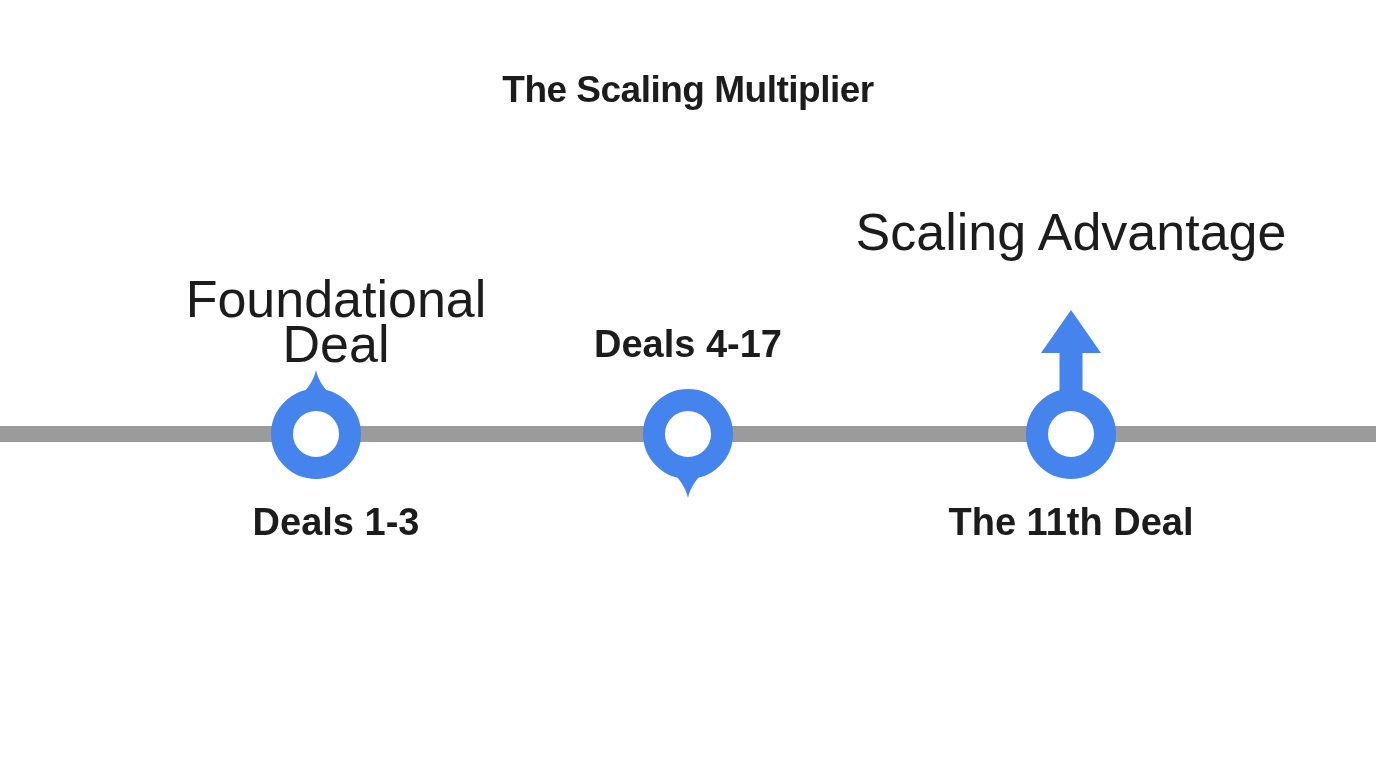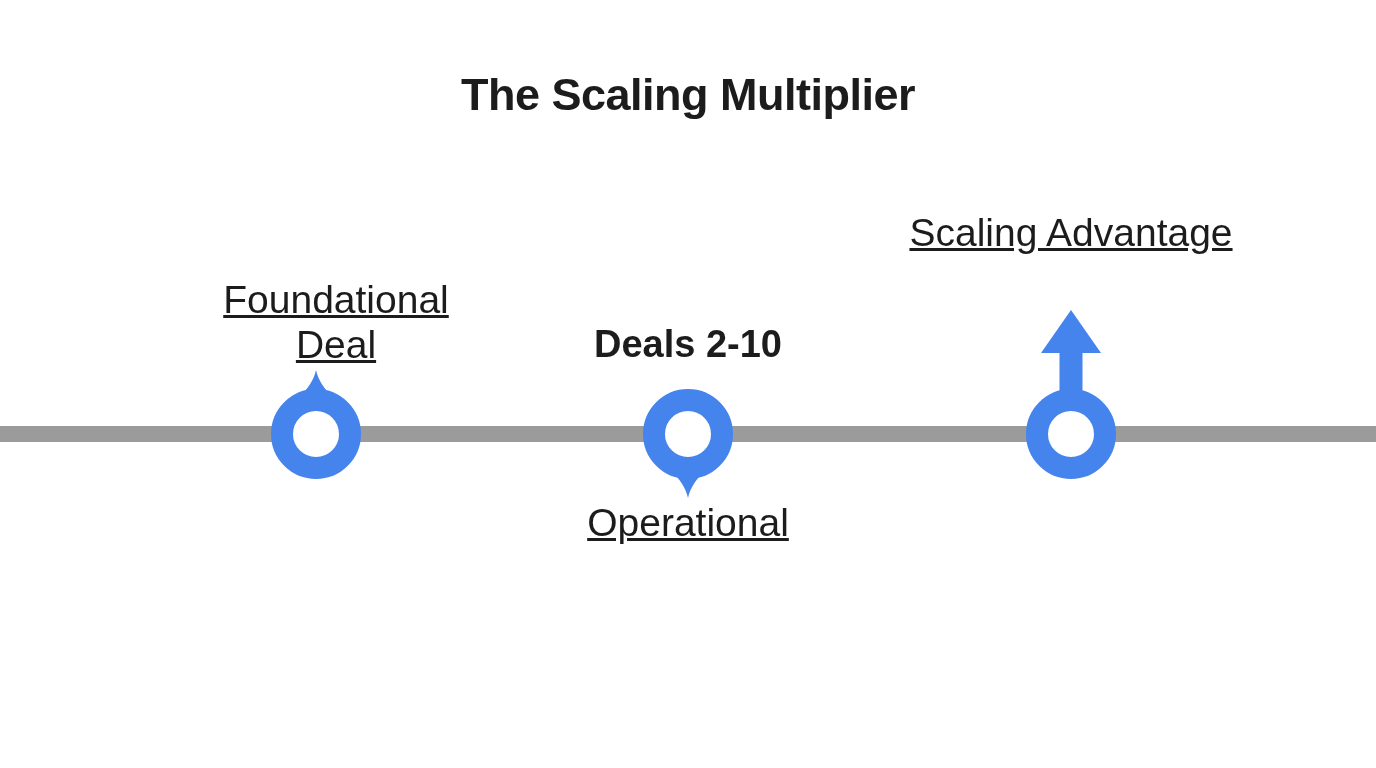--- a/index.html
+++ b/index.html
@@ -16,45 +16,44 @@
     font-family: "Liberation Sans", sans-serif;
     color: #1c1c1c;
   }
   .title {
     position: absolute;
     top: 68px;
     left: 0;
     width: 100%;
     margin: 0;
     text-align: center;
-    font-size: 45px;
+    font-size: 37px;
     line-height: 1.2;
     font-weight: 700;
     letter-spacing: -0.5px;
     color: #1c1c1c;
   }
   .timeline-line {
     position: absolute;
     top: 426px;
     left: 0;
     width: 100%;
     height: 16px;
     background: #9b9b9b;
   }
   .label {
     position: absolute;
     text-align: center;
     transform: translateX(-50%);
     white-space: nowrap;
   }
   .label.regular {
-    font-size: 39px;
+    font-size: 52px;
     line-height: 45px;
     font-weight: 400;
-    text-decoration: underline;
   }
   .label.bold {
     font-size: 38px;
     line-height: 44px;
     font-weight: 700;
   }
   .marker {
     position: absolute;
     display: block;
   }
@@ -81,34 +80,39 @@
   <div class="timeline-line"></div>
 
   <div class="label regular cx0 a0">
     <div>Foundational</div>
     <div>Deal</div>
   </div>
   <svg class="marker" style="left:271px; top:367px;" width="90" height="112" viewBox="0 0 90 112">
     <path d="M45,3 C47,13 54,23 61,29 L29,29 C36,23 43,13 45,3 Z" fill="#4584EC"></path>
     <circle cx="45" cy="67" r="34" fill="#ffffff" stroke-width="22" stroke="#4584EC"></circle>
   </svg>
+  <div class="label bold cx0 below">
+    <div>Deals 1-3</div>
+  </div>
 
   <div class="label bold cx1 a1">
-    <div>Deals 2-10</div>
+    <div>Deals 4-17</div>
   </div>
   <svg class="marker flipped" style="left:643px; top:389px;" width="90" height="112" viewBox="0 0 90 112">
     <path d="M45,3 C47,13 54,23 61,29 L29,29 C36,23 43,13 45,3 Z" fill="#4584EC"></path>
     <circle cx="45" cy="67" r="34" fill="#ffffff" stroke-width="22" stroke="#4584EC"></circle>
   </svg>
   <div class="label regular cx1 below">
-    <div>Operational</div>
   </div>
 
   <div class="label regular cx2 a2">
     <div>Scaling Advantage</div>
   </div>
   <svg class="marker" style="left:1026px; top:310px;" width="90" height="169" viewBox="0 0 90 169">
     <path d="M45,0 L75,43 L15,43 Z" fill="#4584EC"></path>
     <rect x="33.5" y="38" width="23" height="58" fill="#4584EC"></rect>
     <circle cx="45" cy="124" r="34" fill="#ffffff" stroke-width="22" stroke="#4584EC"></circle>
   </svg>
+  <div class="label bold cx2 below">
+    <div>The 11th Deal</div>
+  </div>
 
 </div>
 
 </body></html>

